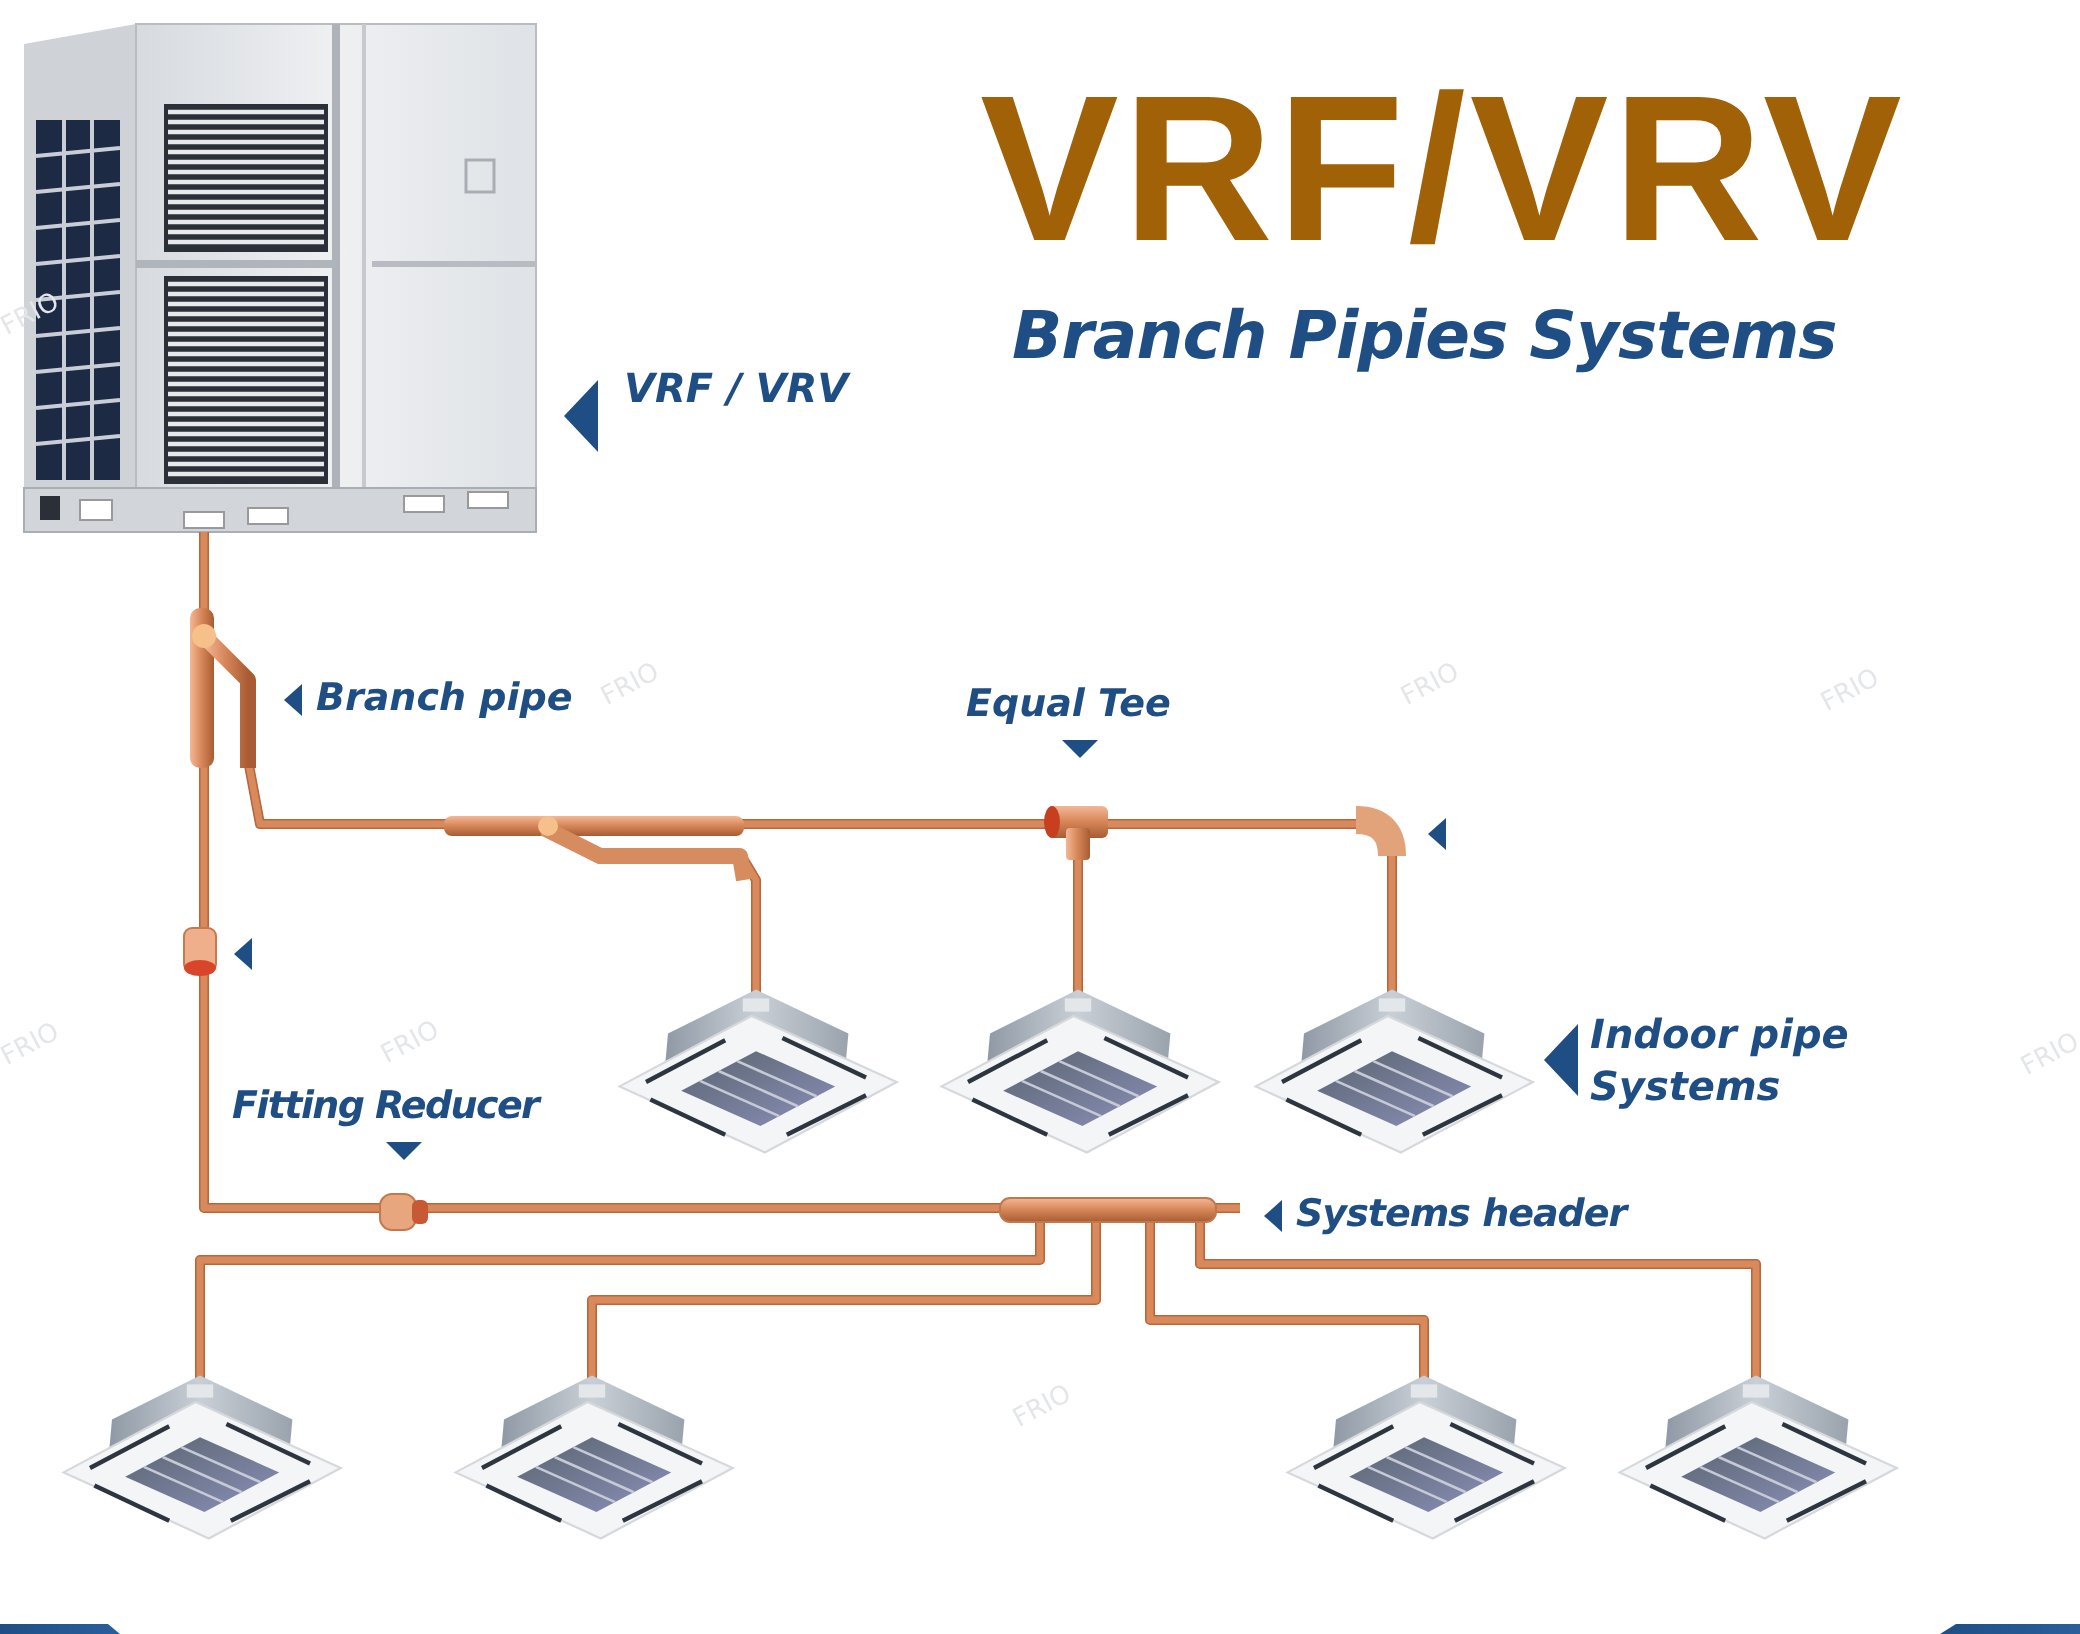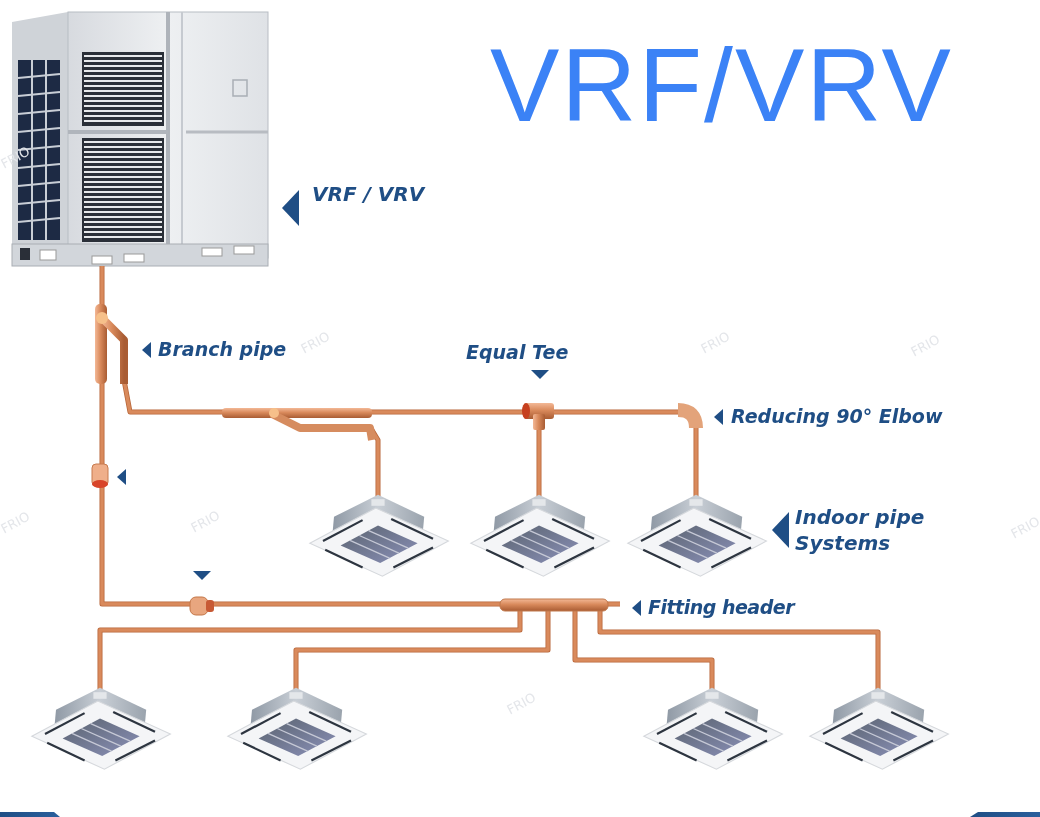--- a/index.html
+++ b/index.html
@@ -1,21 +1,21 @@
 <!DOCTYPE html>
 <html><head>
 <meta charset="utf-8">
 <style>
   html, body { margin: 0; padding: 0; background: #ffffff; }
   body { width: 1040px; height: 817px; position: relative; overflow: hidden;
          font-family: "DejaVu Sans", sans-serif; }
   #stage { position: absolute; left: 0; top: 0; width: 1040px; height: 817px; }
   .title-main { position: absolute; left: 490px; top: 30px; width: 500px;
-    font-family: "Liberation Sans", sans-serif; font-weight: 400; font-size: 104px;
-    line-height: 110px; color: #3b82f6; letter-spacing: 2px; }
+    font-family: "Liberation Sans", sans-serif; font-weight: 700; font-size: 104px;
+    line-height: 110px; color: #a16207; letter-spacing: 2px; }
   .title-sub { position: absolute; left: 506px; top: 148px; width: 480px;
     font-family: "DejaVu Sans", sans-serif; font-weight: 700; font-style: italic;
     font-size: 33px; line-height: 40px; color: #1f4e85; letter-spacing: -0.5px; }
   .lbl { position: absolute; font-family: "DejaVu Sans", sans-serif; font-weight: 700;
     font-style: italic; color: #1f4e85; white-space: nowrap; }
   .lbl-sm { font-size: 19px; line-height: 24px; }
   .lbl-md { font-size: 20px; line-height: 26px; }
   .tri-left { position: absolute; width: 0; height: 0;
     border-top: 8px solid transparent; border-bottom: 8px solid transparent;
     border-right: 9px solid #1f4e85; }
@@ -290,36 +290,37 @@
   <span class="wm" style="left:0px;top:150px">FRIO</span>
   <span class="wm" style="left:300px;top:335px">FRIO</span>
   <span class="wm" style="left:700px;top:335px">FRIO</span>
   <span class="wm" style="left:910px;top:338px">FRIO</span>
   <span class="wm" style="left:190px;top:514px">FRIO</span>
   <span class="wm" style="left:506px;top:696px">FRIO</span>
   <span class="wm" style="left:0px;top:515px">FRIO</span>
   <span class="wm" style="left:1010px;top:520px">FRIO</span>
 
   <div class="title-main">VRF/VRV</div>
+  <div class="title-sub">Branch Pipies Systems</div>
 
   <div class="tri-left big" style="left:282px;top:190px"></div>
   <div class="lbl lbl-md" style="left:312px;top:181px">VRF / VRV</div>
 
   <div class="tri-left" style="left:142px;top:342px"></div>
   <div class="lbl lbl-sm" style="left:158px;top:337px">Branch pipe</div>
 
-  <div class="lbl lbl-sm" style="left:466px;top:340px">Equal Tee</div>
+  <div class="lbl lbl-sm" style="left:483px;top:340px">Equal Tee</div>
   <div class="tri-down" style="left:531px;top:370px"></div>
 
   <div class="tri-left" style="left:714px;top:409px"></div>
-  <div class="lbl lbl-sm" style="left:731px;top:404px">Reducing 90°  Elbow</div>
 
   <div class="tri-left" style="left:117px;top:469px"></div>
 
   <div class="tri-left big" style="left:772px;top:512px"></div>
   <div class="lbl lbl-md" style="left:795px;top:504px">Indoor pipe</div>
   <div class="lbl lbl-md" style="left:795px;top:530px">Systems</div>
 
+  <div class="lbl lbl-sm" style="left:116px;top:541px;letter-spacing:-0.8px">Fitting Reducer</div>
   <div class="tri-down" style="left:193px;top:571px"></div>
 
   <div class="tri-left" style="left:632px;top:600px"></div>
-  <div class="lbl lbl-sm" style="left:648px;top:595px;letter-spacing:-0.5px">Fitting header</div>
+  <div class="lbl lbl-sm" style="left:648px;top:595px;letter-spacing:-0.5px">Systems header</div>
 </div>
 
 </body></html>

